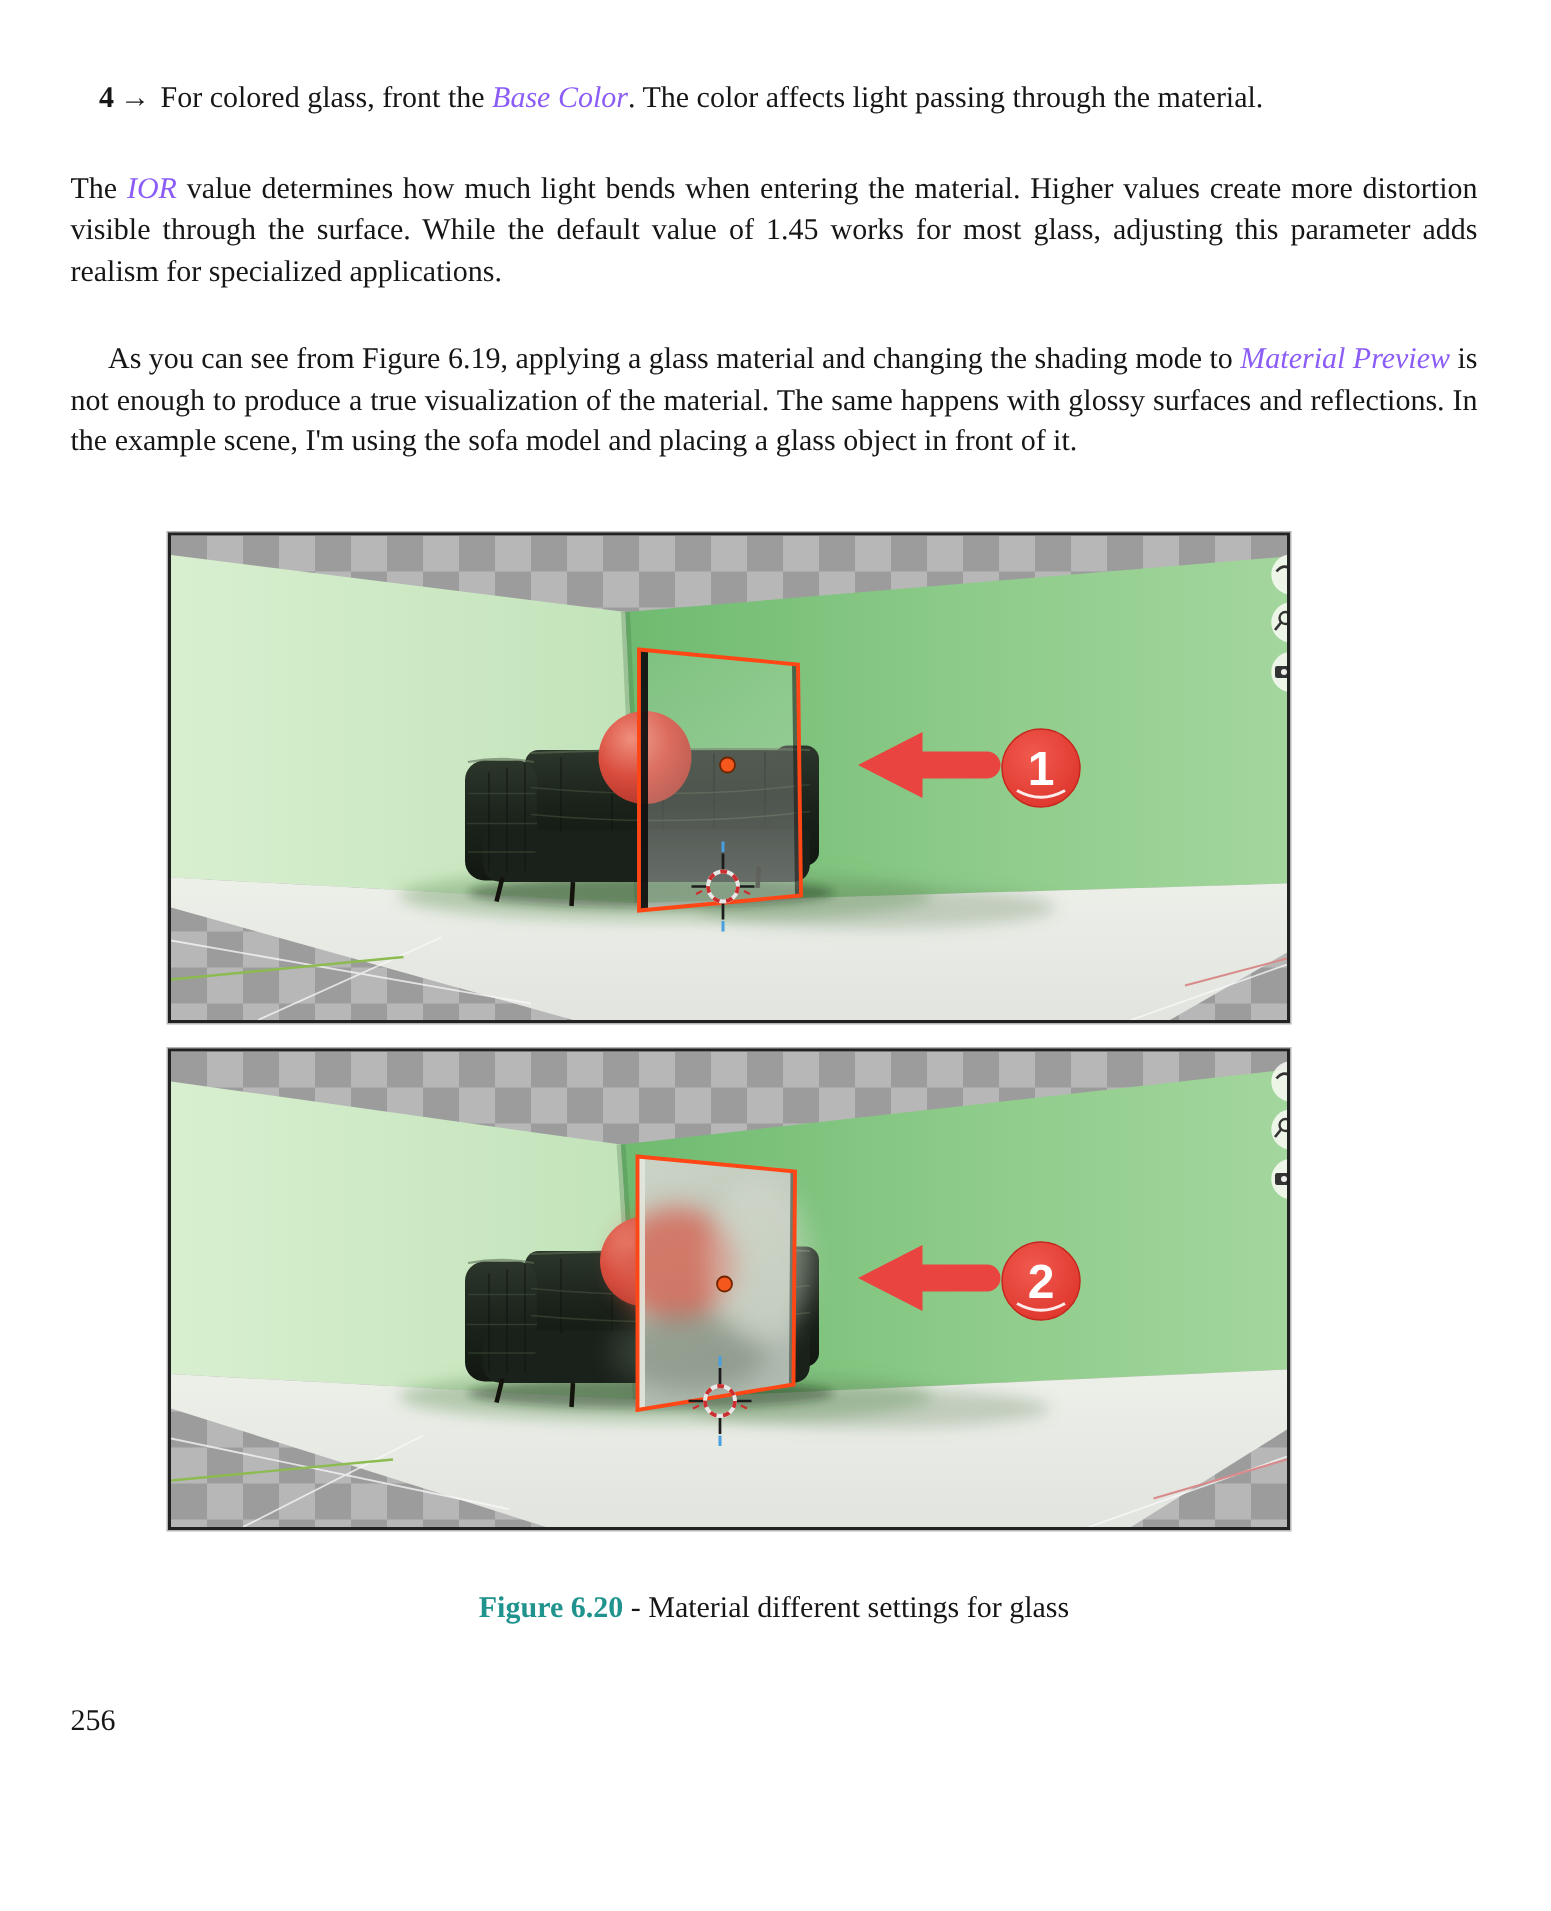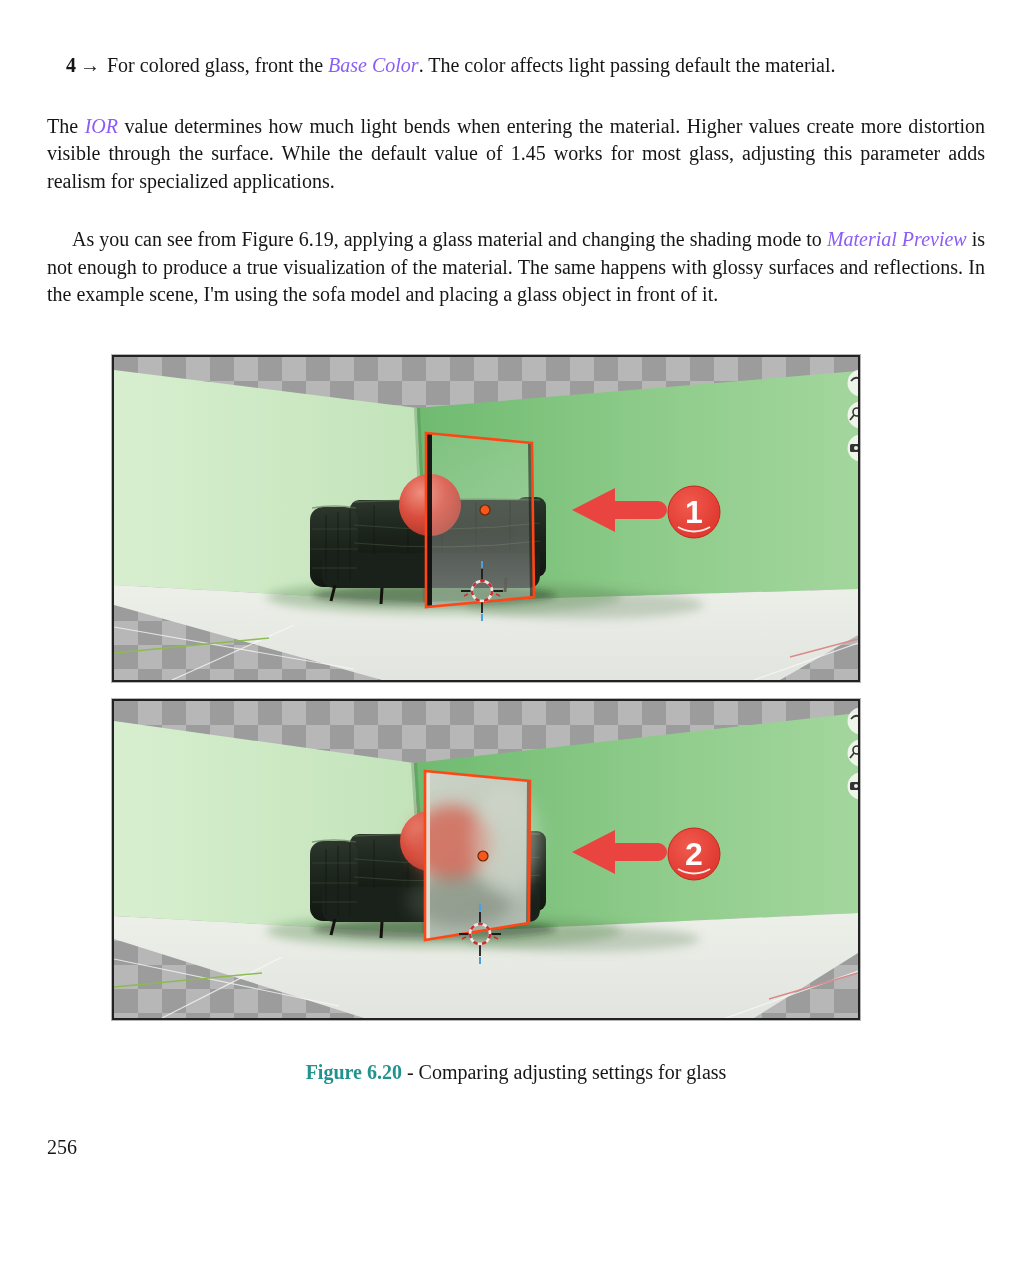--- a/index.html
+++ b/index.html
@@ -140,21 +140,21 @@
       <rect x="736" y="87" width="12" height="8" rx="1.5" fill="#333"></rect>
       <circle cx="742" cy="91" r="2" fill="#eee"></circle>
     </g>
   </defs>
 </svg>
 
 <div class="page">
   <div class="content">
 
     <div class="body-text list-item">
-      <span class="li-number">4</span><span class="li-arrow">→</span><span>For colored glass, front the </span><span class="em-orange">Base Color</span><span>. The color affects light passing default the material.</span>
+      <span class="li-number">4</span><span class="li-arrow">→</span><span>For colored glass, front the </span><span class="em-orange">Base Color</span><span>. The color affects light passing through the material.</span>
     </div>
 
     <p class="body-text para"><span>The </span><span class="em-orange">IOR</span><span> value determines how much light bends when entering the material. Higher values create more distortion visible through the surface. While the default value of 1.45 works for most glass, adjusting this parameter adds realism for specialized applications.</span></p>
 
     <p class="body-text para indent"><span>As you can see from Figure 6.19, applying a glass material and changing the shading mode to </span><span class="em-orange">Material Preview</span><span> is not enough to produce a true visualization of the material. The same happens with glossy surfaces and reflections. In the example scene, I'm using the sofa model and placing a glass object in front of it.</span></p>
 
     <div class="fig-wrap">
 
       <div class="viewport-frame">
         <svg width="744" height="323" viewBox="0 0 744 323">
@@ -219,17 +219,17 @@
             <use href="#arrow-shape" transform="translate(0,-2)" fill="#ea4440"></use>
             <circle cx="580" cy="153" r="26" fill="url(#badgeG)" stroke="#c6271e" stroke-width="1"></circle>
             <path d="M564,168 Q580,177 596,168" stroke="rgba(255,255,255,0.9)" stroke-width="2" fill="none"></path>
             <text x="580" y="164" text-anchor="middle" font-size="32" font-weight="bold" fill="#ffffff">2</text>
           </g>
           <use href="#nav-buttons" transform="translate(0,-6)"></use>
         </svg>
       </div>
     </div>
 
-    <p class="caption"><span class="cap-label">Figure 6.20</span><span> - Comparing adjusting settings for glass</span></p>
+    <p class="caption"><span class="cap-label">Figure 6.20</span><span> - Material different settings for glass</span></p>
 
     <div class="page-number">256</div>
   </div>
 </div>
 
 </body></html>

